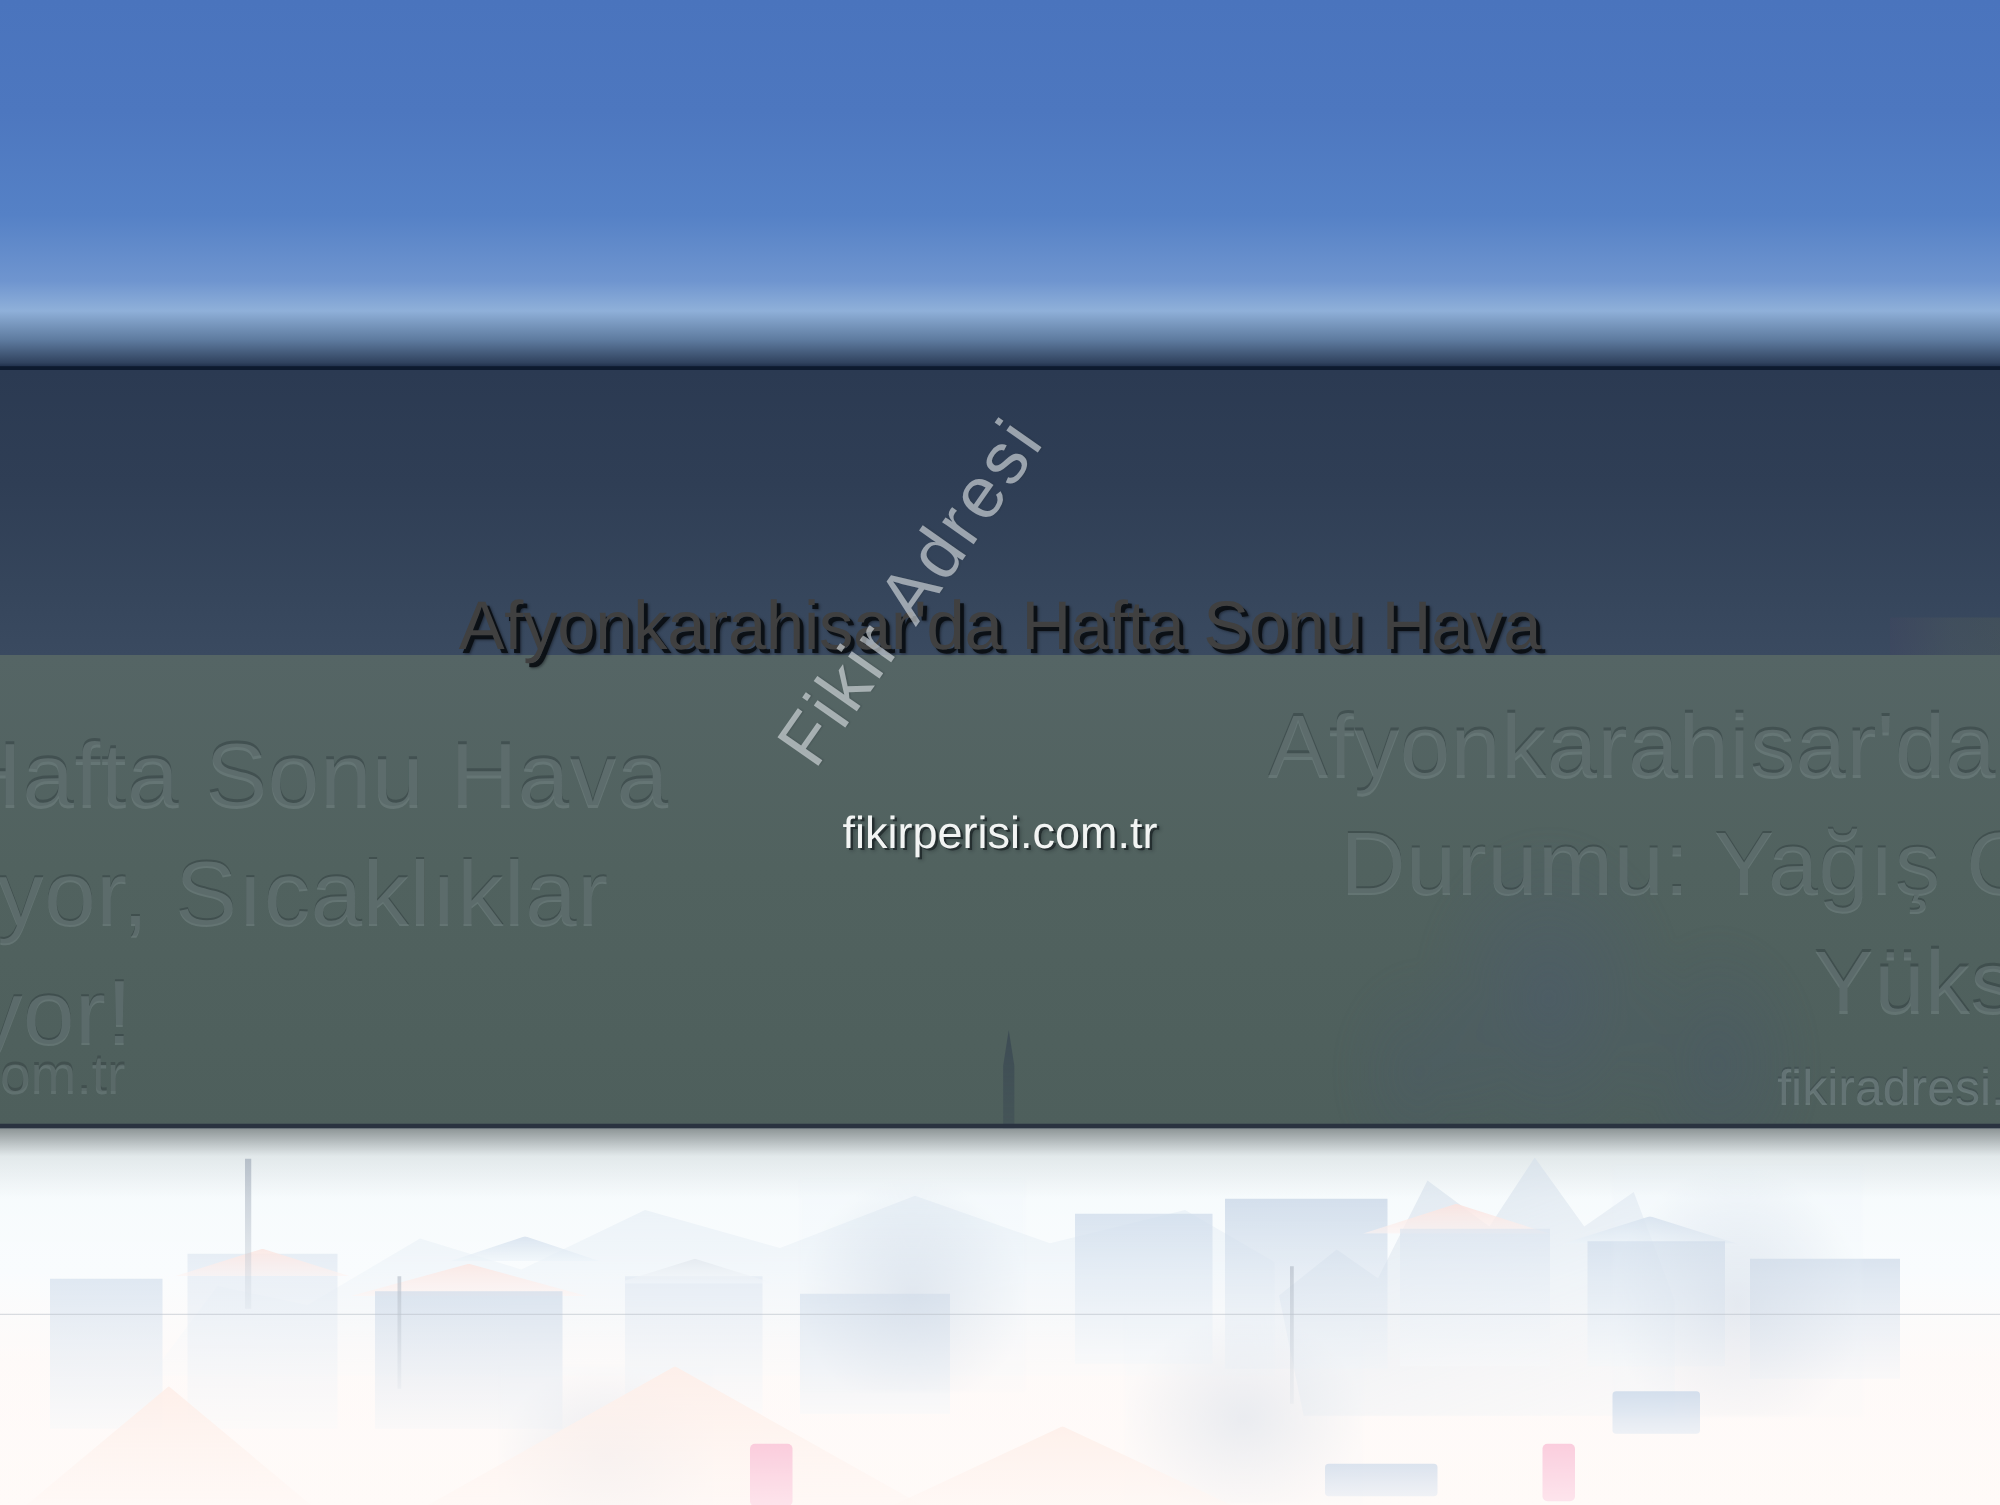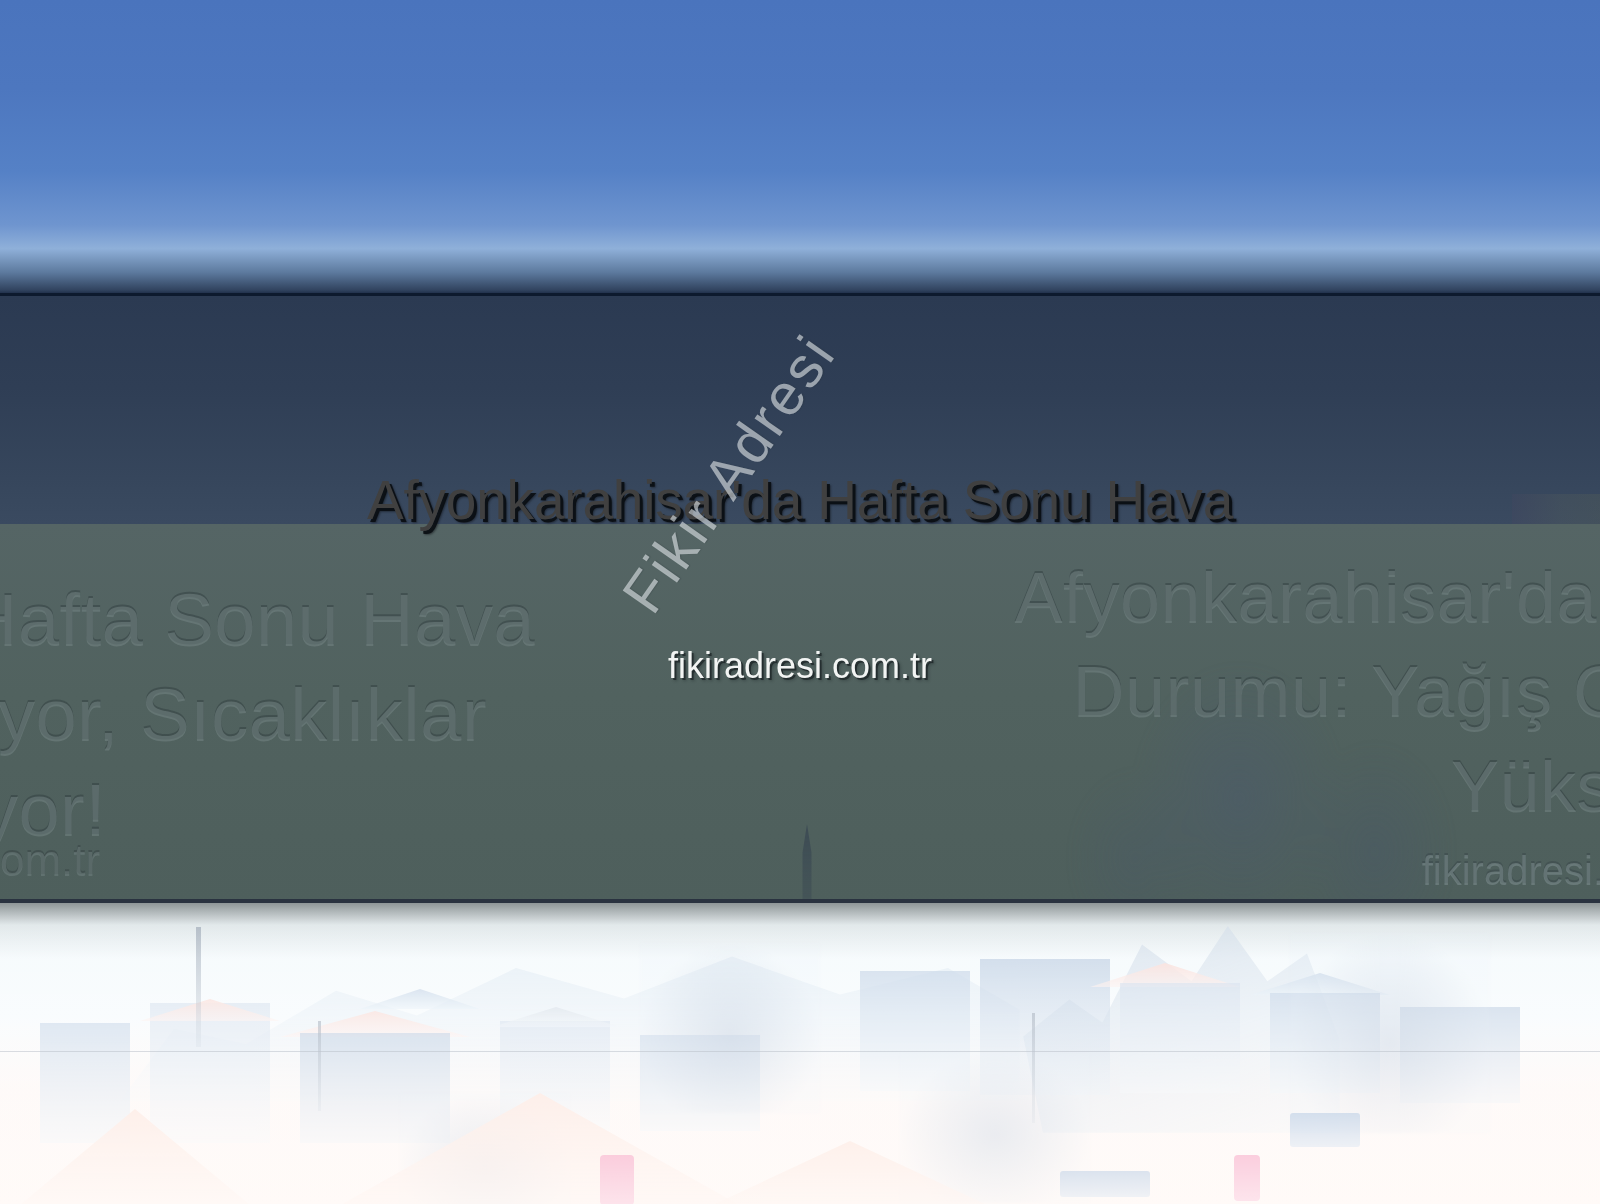--- a/index.html
+++ b/index.html
@@ -324,20 +324,20 @@
       <div class="sign-blue" style="left:1290px; top:210px; width:70px; height:34px; border-radius:3px;"></div>
 
       <div class="haze"></div>
     </div>
   </div>
 
   <div class="title-wrap">
     <div class="headline">
       <div>Afyonkarahisar'da Hafta Sonu Hava</div>
     </div>
-    <div class="subline">fikiradresi.com.tr</div>
+    <div class="subline">fikirperisi.com.tr</div>
   </div>
 
   <div class="watermark">
     <span>Fikir Adresi</span>
   </div>
 
 </div>
 
 </body></html>

